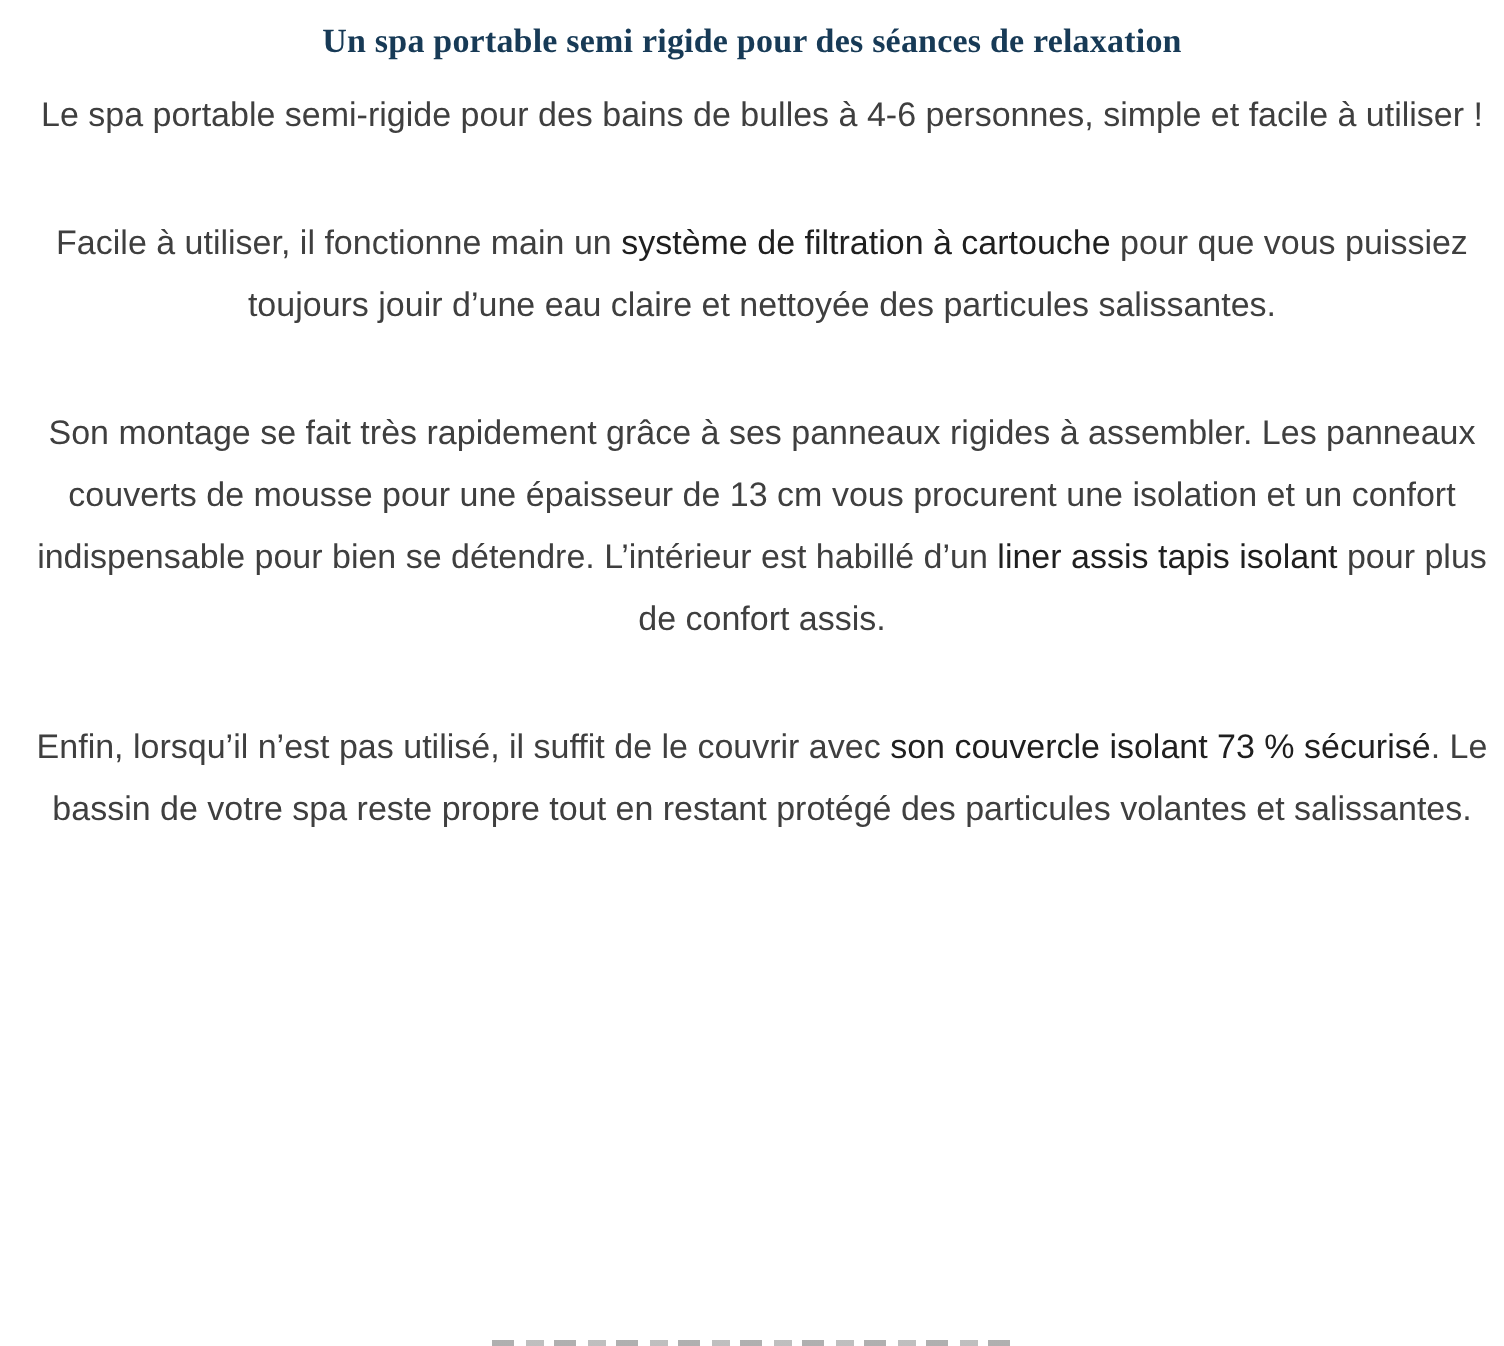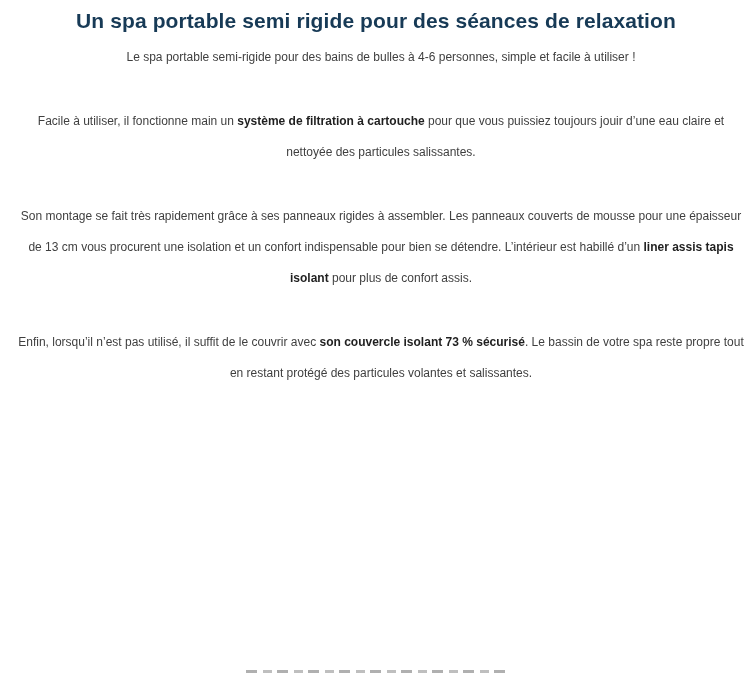--- a/index.html
+++ b/index.html
@@ -16,39 +16,40 @@
   main {
     position: relative;
     width: 752px;
     height: 673px;
     overflow: hidden;
     text-align: center;
     padding-top: 8px;
     box-sizing: border-box;
   }
   h2.page-title {
-    font-size: 21px;
+    font-size: 17px;
     line-height: 26px;
     font-weight: 700;
     color: var(--title-color, #173a56);
     margin: 0 16px 8px 16px;
     letter-spacing: 0.1px;
+    font-family: Liberation Serif, serif;
   }
   .paragraphs p {
-    font-size: 12px;
+    font-size: 17px;
     line-height: 31px;
     color: var(--body-color, #3f3f3f);
     margin: 0 4px 33px 14px;
     font-weight: 400;
   }
   .paragraphs p:last-child {
     margin-bottom: 0;
   }
   .paragraphs strong {
-    font-weight: 700;
+    font-weight: 400;
     color: var(--bold-color, #1f1f1f);
   }
   
   .clipped-next-line {
     position: absolute;
     top: 670px;
     left: 50%;
     transform: translateX(-50%);
     width: 260px;
     height: 3px;

